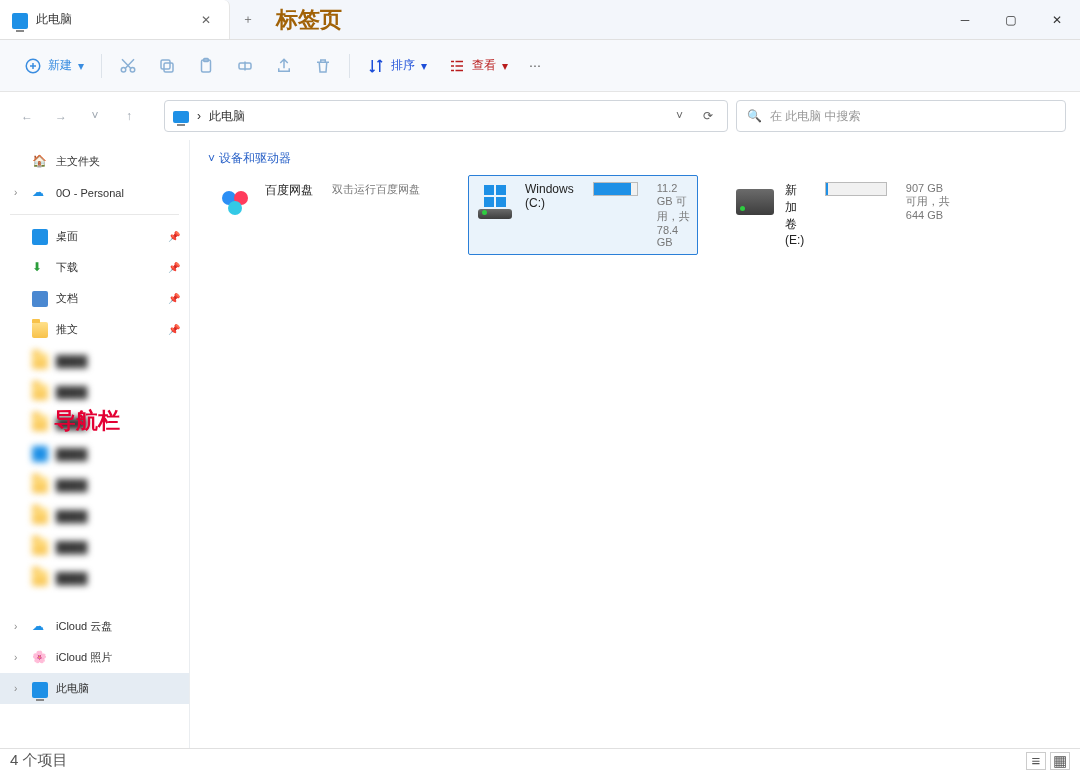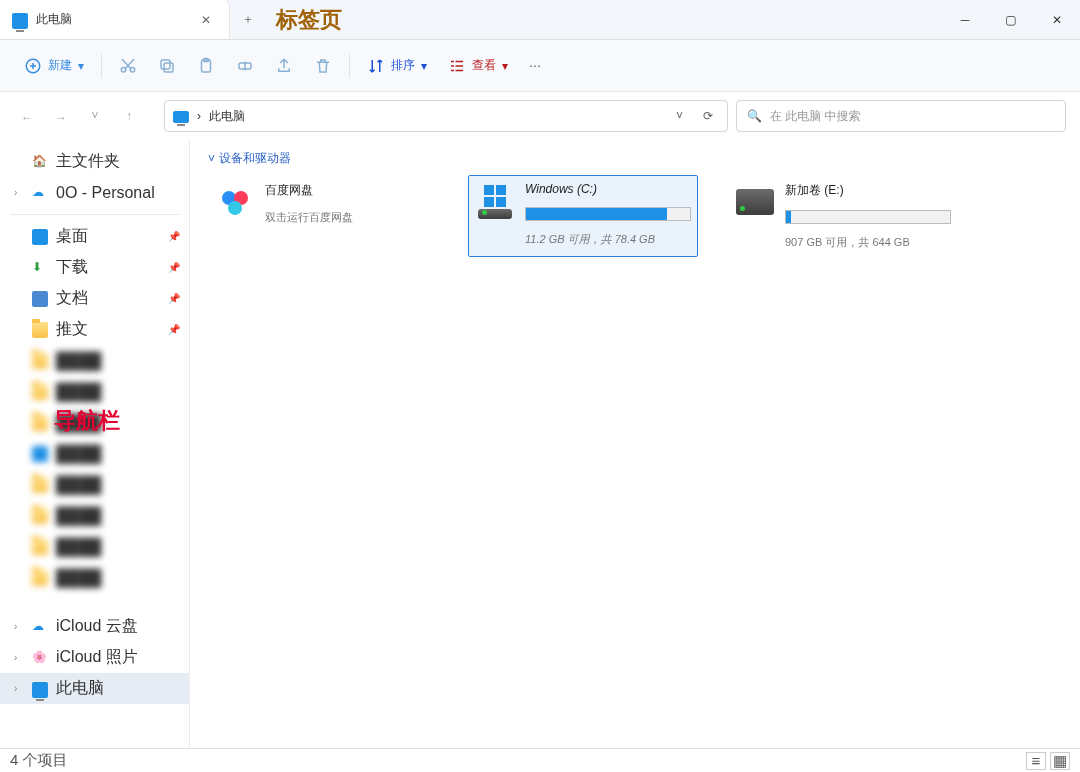--- a/index.html
+++ b/index.html
@@ -28,33 +28,33 @@
   .addrbar .spacer { flex: 1; }
   .addrbar .rbtn { color: #666; cursor: pointer; padding: 0 6px; }
   .searchbar { width: 330px; height: 32px; border: 1px solid #d0d5db; border-radius: 4px; display: flex; align-items: center; padding: 0 10px; gap: 8px; color: #999; }
   
   .main { display: flex; height: calc(772px - 40px - 52px - 48px - 24px); }
   .navpane { width: 190px; border-right: 1px solid #eaedf0; overflow: hidden; position: relative; padding-top: 6px; }
   .navitem { display: flex; align-items: center; gap: 8px; height: 31px; padding: 0 8px 0 14px; cursor: pointer; position: relative; }
   .navitem.selected { background: #e5ecf3; }
   .navitem .chev { width: 10px; color: #888; font-size: 10px; }
   .navitem .icon { width: 16px; height: 16px; flex-shrink: 0; }
-  .navitem .lbl { flex: 1; font-size: 16px; }
+  .navitem .lbl { flex: 1; font-size: 11px; }
   .navitem .pin { color: #999; font-size: 10px; }
   .navpane .hr { height: 1px; background: #e8e8e8; margin: 6px 10px; }
   .annot-side { font-size: 22px; font-weight: 700; color: #e30033; position: absolute; left: 54px; top: 266px; pointer-events:none; }
   .blurred { filter: blur(3px); }
   
   .content { flex: 1; padding: 10px 18px; position: relative; }
   .grouphdr { color: #2a62c8; font-size: 12px; display: flex; align-items: center; gap: 4px; cursor: pointer; margin-bottom: 8px; }
   .drives { display: flex; flex-wrap: wrap; gap: 18px 30px; }
   .drive { width: 230px; display: flex; gap: 10px; padding: 6px; border: 1px solid transparent; border-radius: 2px; cursor: pointer; }
-  .drive.selected { border-color: #2a7fd8; background: #eaf3fb; font-style: italic; }
+  .drive.selected { border-color: #2a7fd8; background: #eaf3fb; }
   .drive .dicon { width: 40px; height: 40px; display: flex; align-items: center; justify-content: center; }
-  .drive .dinfo { flex: 1; display: flex; flex-direction: column; gap: 11px; }
+  .drive .dinfo { flex: 1; display: flex; flex-direction: row; gap: 19px; }
   .drive .dname { font-size: 12px; color: #222; }
   .drive .dsub  { font-size: 11px; color: #777; }
   .bar { width: 100%; height: 14px; border: 1px solid #bbb; background: #f1f1f1; position: relative; }
   .bar .fill { position: absolute; left: 0; top: 0; bottom: 0; background: #1e90e6; }
   
   .statusbar { height: 24px; border-top: 1px solid #e0e0e0; display: flex; align-items: center; padding: 0 10px; font-size: 15px; color: #555; gap: 10px; }
   .statusbar .viewbtns { margin-left: auto; display: flex; gap: 4px; }
   .statusbar .vb { width: 20px; height: 18px; border: 1px solid #ccc; display: flex; align-items: center; justify-content: center; cursor: pointer; }
   
   .watermark { position:absolute; right: 16px; bottom: 28px; font-size: 18px; color: #fff; font-weight: 600; text-shadow: 0 0 3px rgba(0,0,0,.6); display:flex; align-items:center; gap:8px; }

